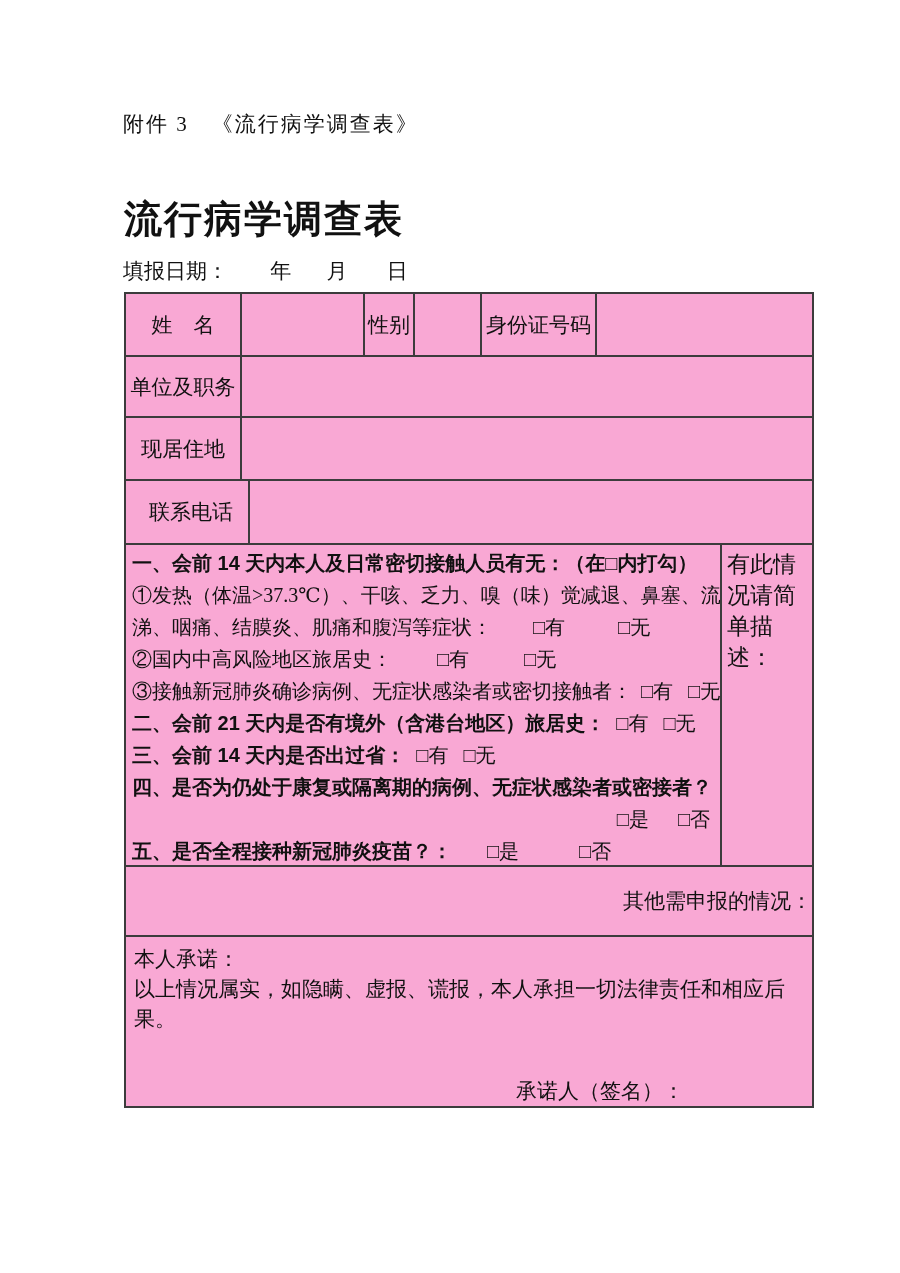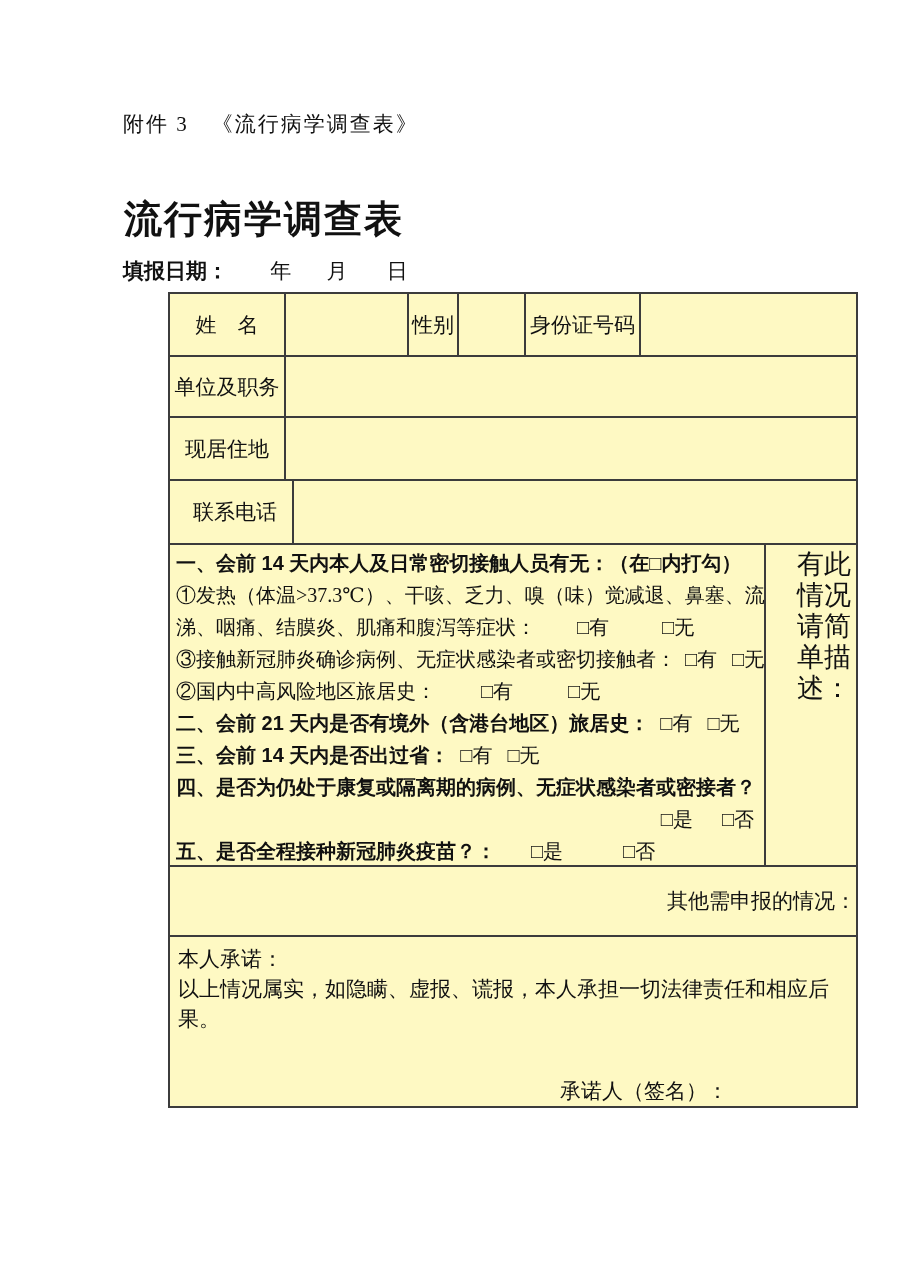--- a/index.html
+++ b/index.html
@@ -13,28 +13,28 @@
     font-size:21px; letter-spacing:2px; white-space:nowrap;
   }
   .title {
     position:absolute; left:124px; top:194px; width:690px;
     text-align:left; font-size:38px; font-weight:700; letter-spacing:2px;
     font-family:"Liberation Sans","DejaVu Sans",sans-serif;
   }
   .date-line {
     position:absolute; left:123px; top:257px; font-size:21px; white-space:nowrap;
   }
-  .date-line .dl { font-weight:700;text-align:right; }
+  .date-line .dl { font-weight:400;text-align:right; }
   .date-line .dy { margin-left:37px; }
   .date-line .dm { margin-left:30px; }
   .date-line .dd { margin-left:34px; }
 
   .tbl {
     position:absolute; left:124px; top:292px; width:690px; height:816px;
-    border:2px solid #3c3c3c; box-sizing:border-box; background:#fef9c3;margin-left:44px;
+    border:2px solid #3c3c3c; box-sizing:border-box; background:#f9a8d4;
   }
   .row { display:flex; box-sizing:border-box; border-bottom:2px solid #3c3c3c; }
   .row:last-child { border-bottom:none; }
   .cell { box-sizing:border-box; border-right:2px solid #3c3c3c; }
   .cell:last-child { border-right:none; }
   .lbl {
     display:flex; align-items:center; justify-content:center;
     font-size:21px; text-align:center;
   }
   .val { flex:1 1 auto; }
@@ -56,21 +56,21 @@
     font-family:"Liberation Sans","DejaVu Sans",sans-serif;
   }
   .s-line .mid { font-family:"Liberation Serif","DejaVu Serif",serif; }
   .s-line .opt { font-family:"Liberation Serif","DejaVu Serif",serif; font-weight:400; }
   .s-right-align { text-align:right; padding-right:10px; }
   .ml4{margin-left:4px;} .ml6{margin-left:6px;} .ml10{margin-left:10px;}
   .ml24{margin-left:24px;} .ml30{margin-left:30px;} .ml36{margin-left:36px;}
   .ml40{margin-left:40px;} .ml48{margin-left:48px;} .ml50{margin-left:50px;}
   .ml55{margin-left:55px;}
   .sec-note {
-    flex:1 1 auto; padding:4px 5px; font-size:27px; line-height:31px;text-align:right;
+    flex:1 1 auto; padding:4px 5px; font-size:23px; line-height:31px;
   }
 
   .r-other { height:70px; display:flex; }
   .other-cell {
     flex:1 1 auto; display:flex; align-items:center;
     padding-left:8px; font-size:21px;justify-content:flex-end;
   }
 
   .r-commit { height:195px; }
   .commit-cell { flex:1 1 auto; padding:7px 8px; font-size:21px; line-height:30px; }
@@ -127,29 +127,29 @@
         <span class="mid">①发热（体温&gt;37.3℃）、干咳、乏力、嗅（味）觉减退、鼻塞、流</span>
       </div>
 
       <div class="s-line">
         <span class="mid">涕、咽痛、结膜炎、肌痛和腹泻等症状：</span>
         <span class="opt ml36">□有</span>
         <span class="opt ml48">□无</span>
       </div>
 
       <div class="s-line">
+        <span class="mid">②国内中高风险地区旅居史：</span>
+        <span class="opt ml40">□有</span>
+        <span class="opt ml50">□无</span>
+      </div>
+
+      <div class="s-line">
         <span class="mid">③接触新冠肺炎确诊病例、无症状感染者或密切接触者：</span>
         <span class="opt ml4">□有</span>
         <span class="opt ml10">□无</span>
-      </div>
-
-      <div class="s-line">
-        <span class="mid">②国内中高风险地区旅居史：</span>
-        <span class="opt ml40">□有</span>
-        <span class="opt ml50">□无</span>
       </div>
 
       <div class="s-line">
         <span class="pre">二、会前 21 天内是否有境外（含港台地区）旅居史：</span>
         <span class="opt ml6">□有</span>
         <span class="opt ml10">□无</span>
       </div>
 
       <div class="s-line">
         <span class="pre">三、会前 14 天内是否出过省：</span>

